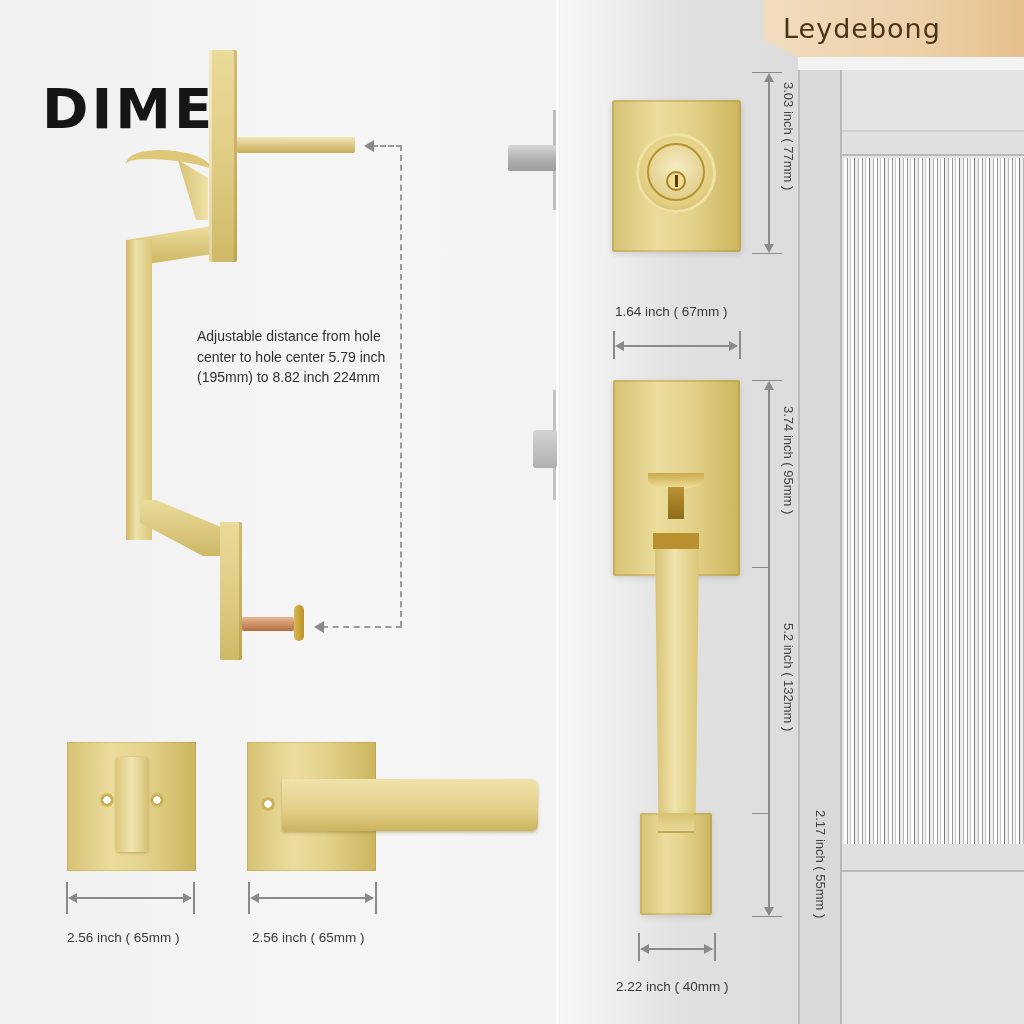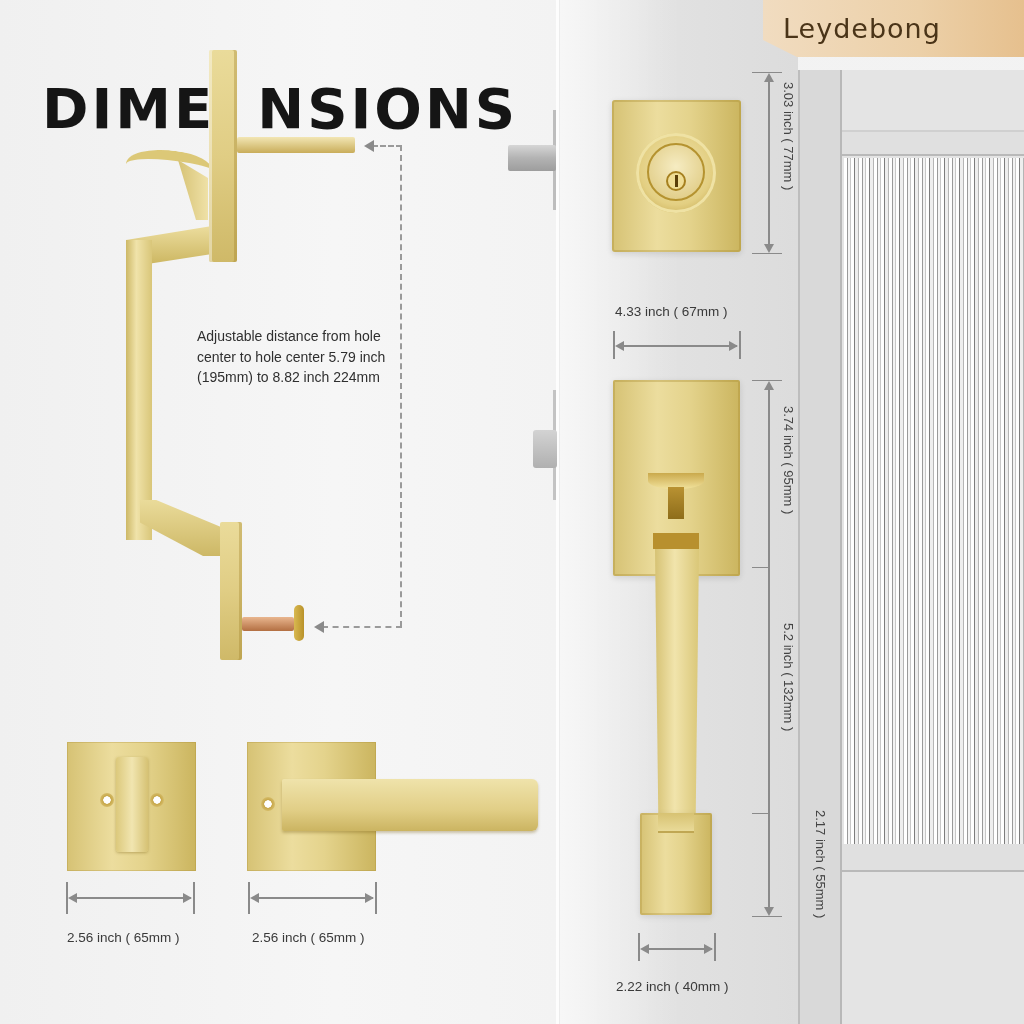--- a/index.html
+++ b/index.html
@@ -131,21 +131,20 @@
 <div class="abs panel-ribs"></div>
 <div class="abs panel-rail-bottom"></div>
 
 <div class="abs brand">
   <span>Leydebong</span>
 </div>
 
 <div class="abs title">
   <span>DIME</span>
   <span class="gap"></span>
-  <span>NSIONS</span>
 </div>
 
 <div>
   <div class="abs thumb-lever"></div>
   <div class="abs thumb-lever-stem"></div>
   <div class="abs handle-top-arm"></div>
   <div class="abs handle-grip"></div>
   <div class="abs handle-bottom-arm"></div>
   <div class="abs side-plate-top brass-v"></div>
   <div class="abs spindle-top"></div>
@@ -174,21 +173,21 @@
   <div class="abs keyslot"></div>
 </div>
 
 <div class="abs htick" style="left:752px;top:72px;width:30px;"></div>
 <div class="abs htick" style="left:752px;top:253px;width:30px;"></div>
 <div class="abs vline" style="left:768px;top:76px;height:174px;"></div>
 <div class="abs arr-u" style="left:764px;top:73px;"></div>
 <div class="abs arr-d" style="left:764px;top:244px;"></div>
 <div class="abs vlabel" style="left:796px;top:82px;">3.03 inch ( 77mm )</div>
 
-<div class="abs dimlabel" style="left:615px;top:304px;">4.33 inch ( 67mm )</div>
+<div class="abs dimlabel" style="left:615px;top:304px;">1.64 inch ( 67mm )</div>
 <div class="abs vtick" style="left:613px;top:331px;height:28px;"></div>
 <div class="abs vtick" style="left:739px;top:331px;height:28px;"></div>
 <div class="abs hline" style="left:617px;top:345px;width:120px;"></div>
 <div class="abs arr-l" style="left:615px;top:341px;"></div>
 <div class="abs arr-r" style="left:729px;top:341px;"></div>
 
 <div>
   <div class="abs handle-plate brass"></div>
   <div class="abs thumb-piece"></div>
   <div class="abs thumb-stem"></div>

